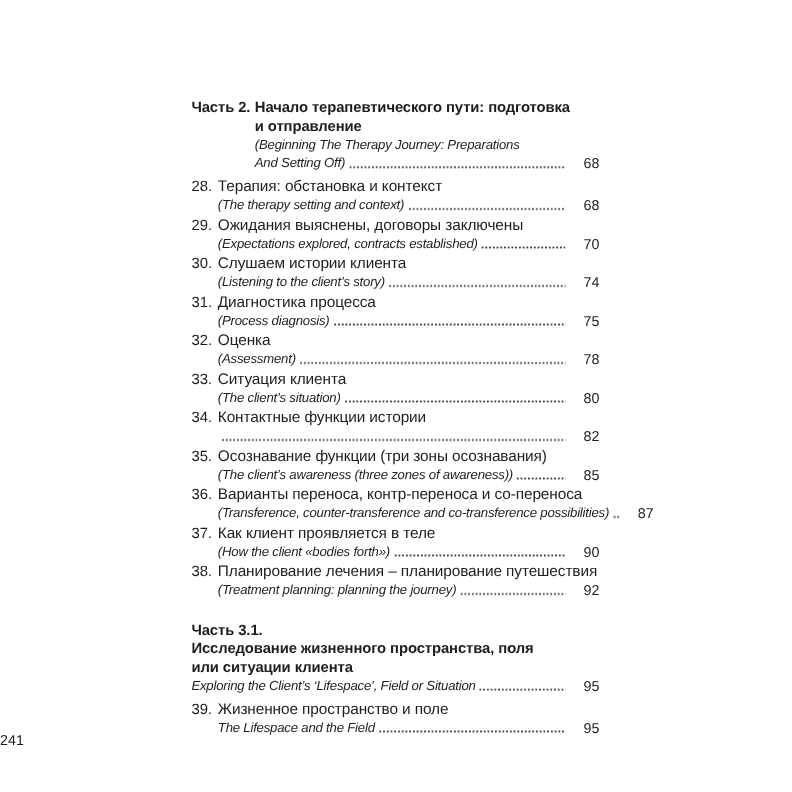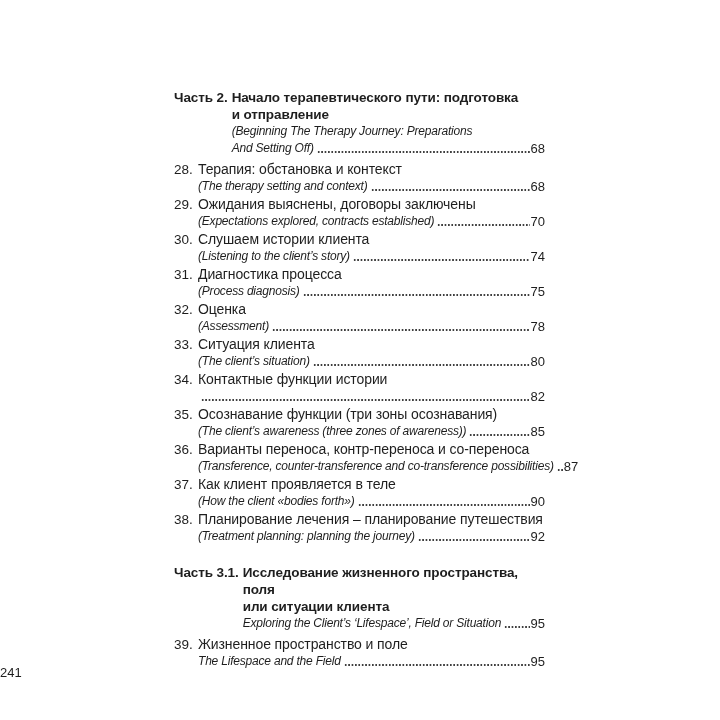--- a/index.html
+++ b/index.html
@@ -16,21 +16,21 @@
     top: 89px;
     width: 371px;
   }
   .ru-bold {
     font-weight: bold;
     font-size: 13.5px;
     line-height: 17px;
     letter-spacing: -0.1px;
   }
   .part { display: flex; margin-bottom: 4px; }
-  .part.extra-gap { margin-top: 19px; }
+  .part.extra-gap { margin-top: 19px; flex-direction: column; }
   .part-label {
     flex: 0 0 auto;
     min-width: 50px;
     white-space: nowrap;
     padding-right: 4px;
   }
   .part-body { flex: 1 1 auto; min-width: 0; }
   .en {
     font-style: italic;
     font-size: 12px;
@@ -46,21 +46,21 @@
   .leader {
     flex: 1 1 0;
     min-width: 6px;
     align-self: stretch;
     margin: 0 1px 0 3px;
     background-image: radial-gradient(circle, #3f3f3f 0.75px, rgba(0,0,0,0) 1.05px);
     background-size: 3.4px 4px;
     background-repeat: repeat-x;
     background-position: left bottom 3px;
   }
-  .pnum { font-size: 13px; line-height: 17px; font-style: normal; }
+  .pnum { font-size: 13px; line-height: 17px; font-style: normal; margin-left: 16px; }
   .footer {
     position: absolute;
     left: 0;
     right: 0;
     top: 664px;
     text-align: left;
     font-size: 13px;
     line-height: 17px;
   }
 </style>

